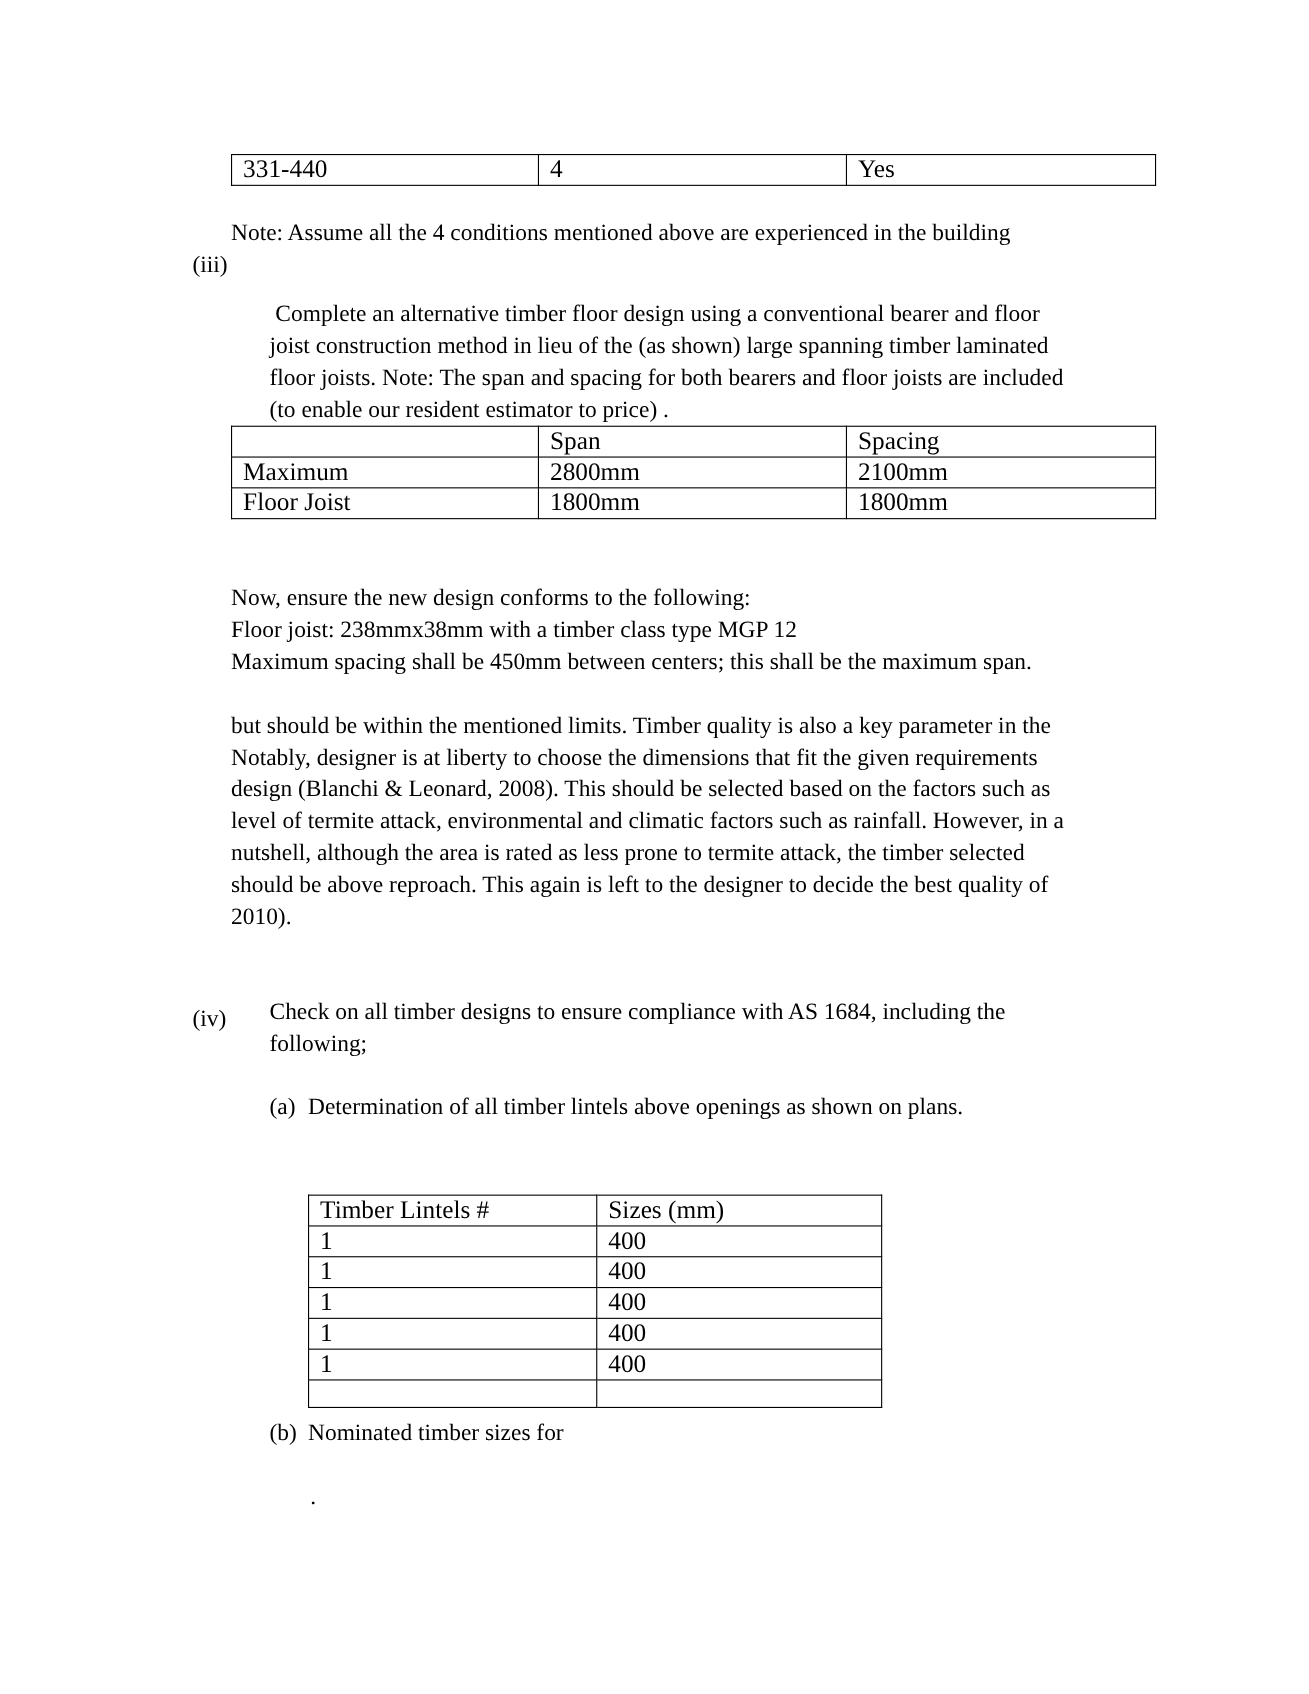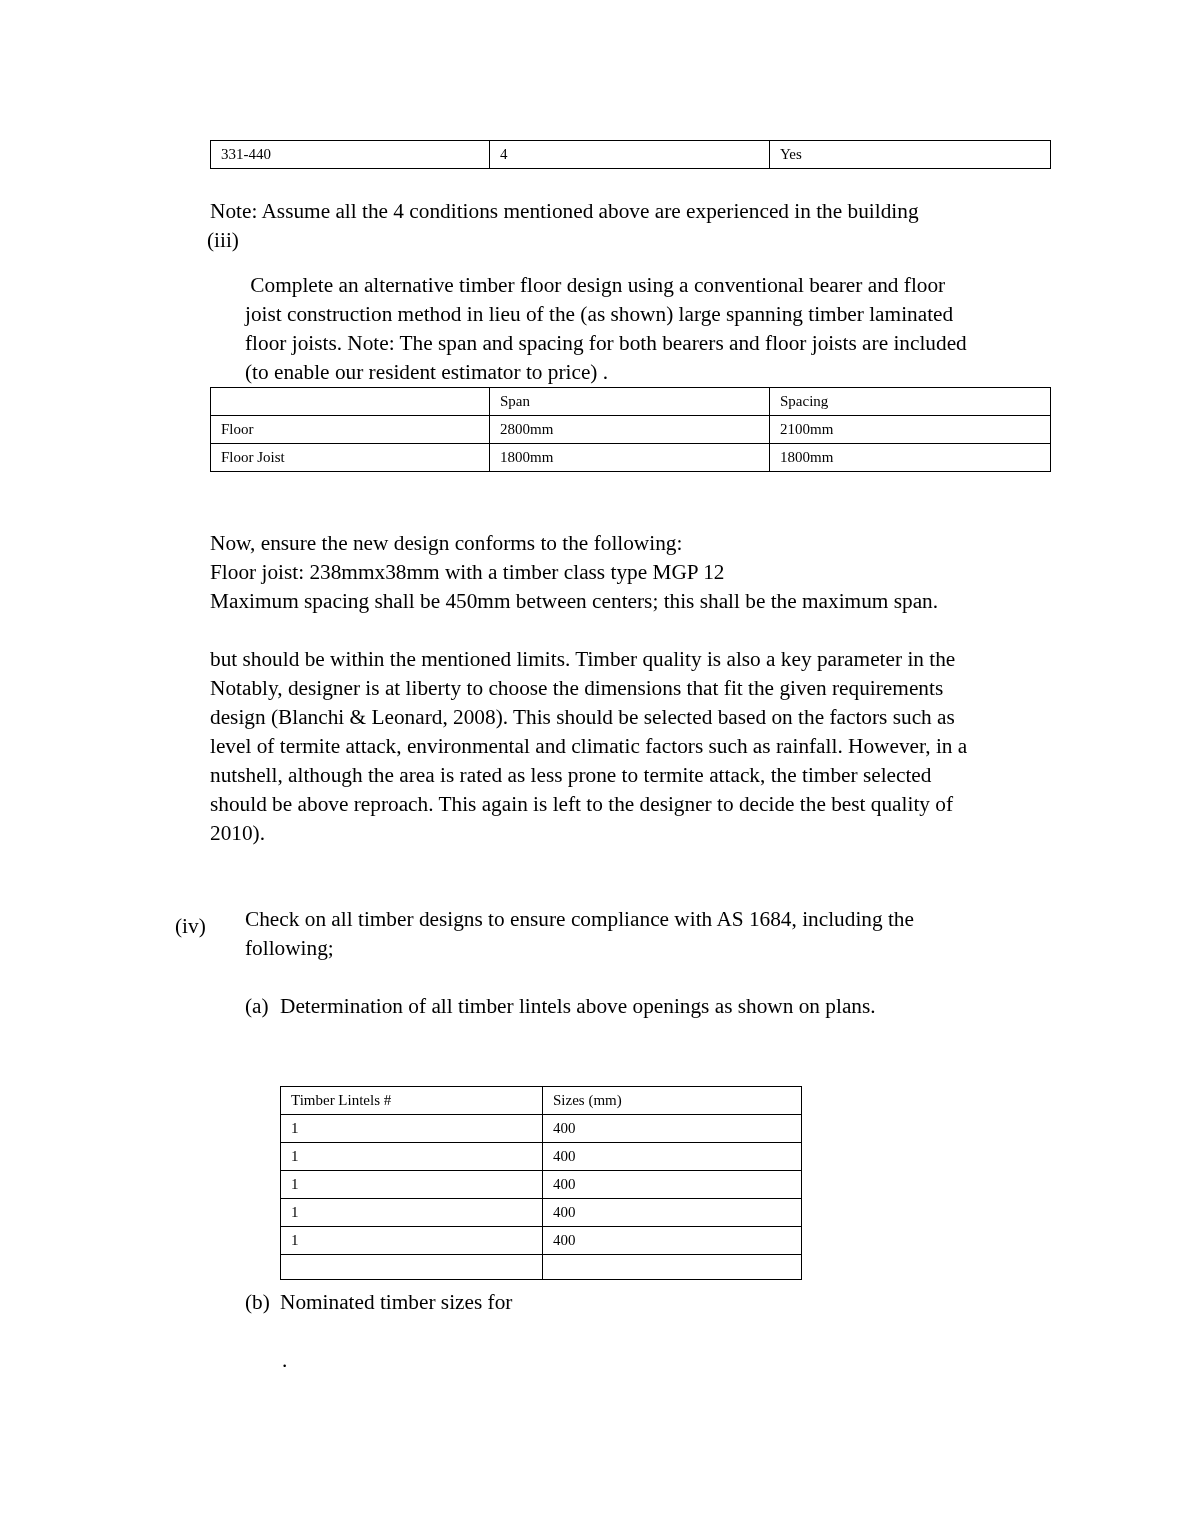--- a/index.html
+++ b/index.html
@@ -4,21 +4,21 @@
 <style>
   html, body { margin: 0; padding: 0; background: #ffffff; }
   body {
     width: 1190px; height: 1540px; position: relative; overflow: hidden;
     font-family: "Liberation Serif", serif; font-size: 21.3px; color: #000000;
   }
   .abs { position: absolute; white-space: nowrap; line-height: 29px; }
   table.doc { position: absolute; border-collapse: collapse; table-layout: fixed; }
   table.doc td {
     border: 1px solid #000; padding: 0 0 0 10px; height: 27px; line-height: 26px;
-    font-family: "Liberation Serif", serif; font-size: 15px; vertical-align: top;
+    font-family: "Liberation Serif", serif; font-size: 23px; vertical-align: top;
     white-space: nowrap; overflow: hidden;
   }
   .para { position: absolute; left: 210px; line-height: 29px; }
   .para div { white-space: nowrap; }
 </style>
 </head>
 <body>
 
 <table class="doc" style="left:210px; top:140px; width:840px;">
   <colgroup>
@@ -30,42 +30,42 @@
       <tr>
     <td>331-440</td>
     <td>4</td>
     <td>Yes</td>
   </tr>
 </tbody>
   </table>
 
 <div class="abs" style="left:210px; top:197px;">Note: Assume all the 4 conditions mentioned above are experienced in the building</div>
 
-<div class="abs" style="left:175px; top:226px;margin-left:32px;">(iii)</div>
+<div class="abs" style="left:175px; top:226px;">(iii)</div>
 <div class="para" style="left:245px; top:226px;">
   <div style="white-space:pre;margin-top:45px;"> Complete an alternative timber floor design using a conventional bearer and floor</div>
   <div>joist construction method in lieu of the (as shown) large spanning timber laminated</div>
   <div>floor joists. Note: The span and spacing for both bearers and floor joists are included</div>
   <div>(to enable our resident estimator to price) .</div>
 </div>
 
 <table class="doc" style="left:210px; top:387px; width:840px;">
   <colgroup>
       <col style="width:279px">
       <col style="width:280px">
       <col style="width:281px">
     </colgroup>
   <tbody>
       <tr>
     <td></td>
     <td>Span</td>
     <td>Spacing</td>
   </tr>
   <tr>
-    <td>Floor</td>
+    <td>Maximum</td>
     <td>2800mm</td>
     <td>2100mm</td>
   </tr>
   <tr>
     <td>Floor Joist</td>
     <td>1800mm</td>
     <td>1800mm</td>
   </tr>
 </tbody>
   </table>

